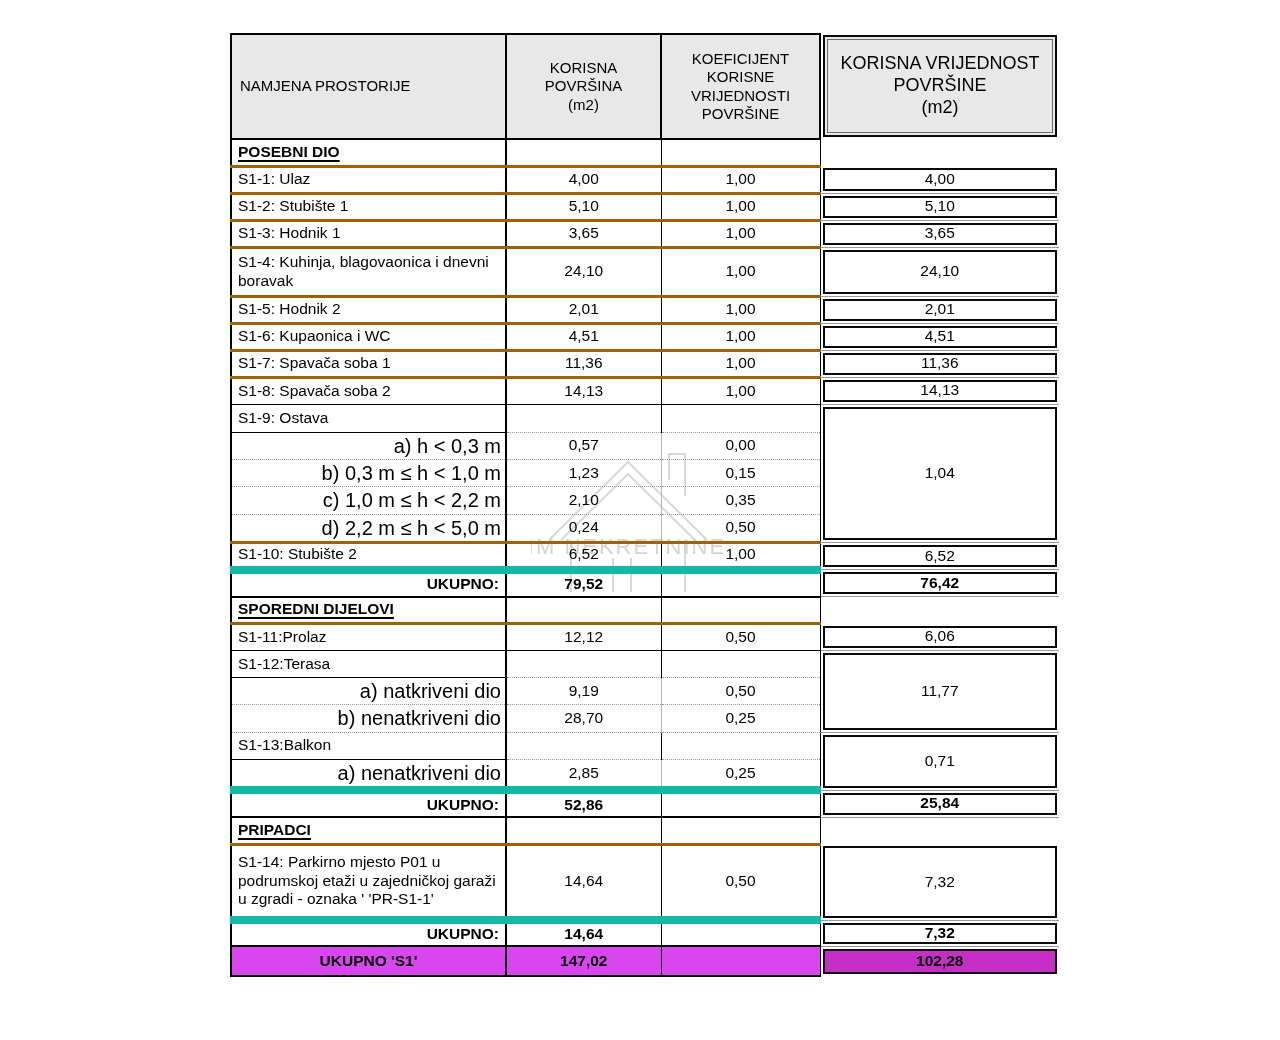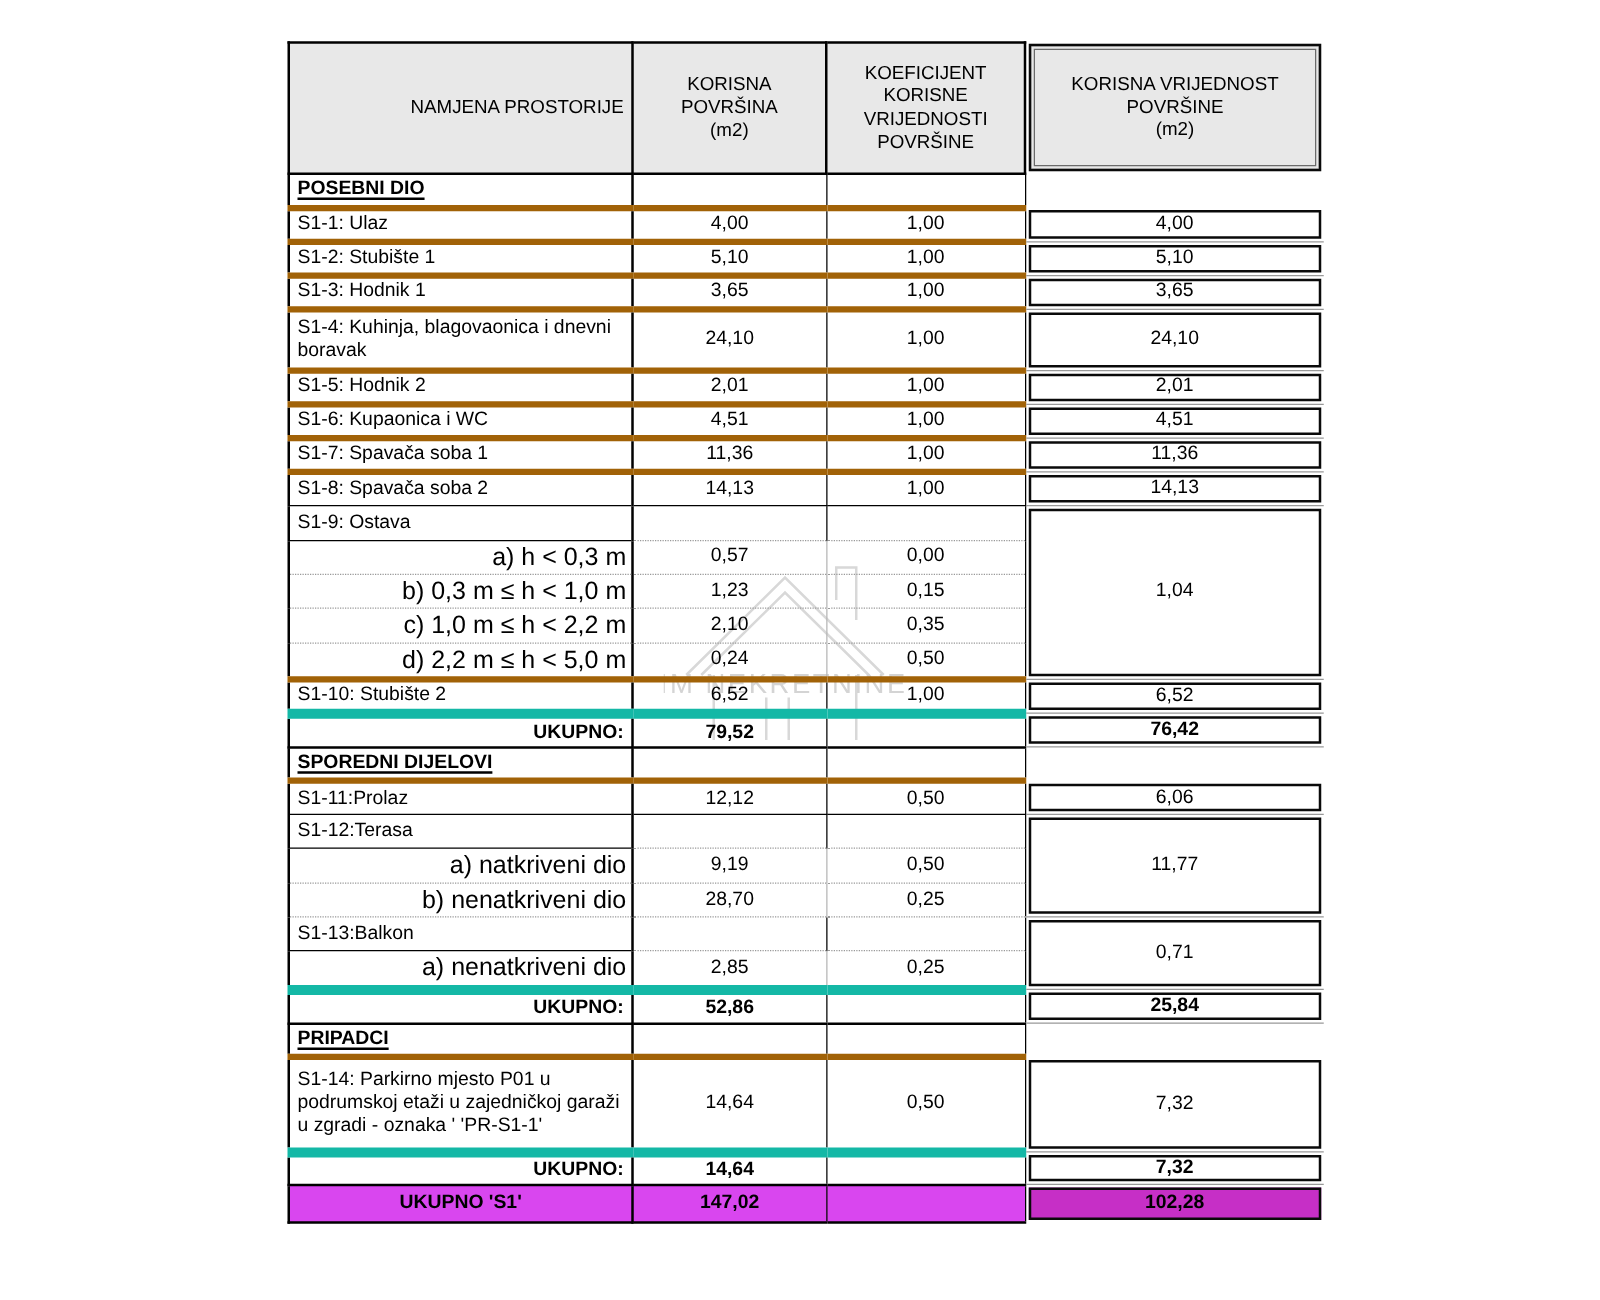--- a/index.html
+++ b/index.html
@@ -26,31 +26,31 @@
   .vbox{
     position:absolute;left:2px;right:2px;top:2px;bottom:2px;
     border:2px solid #0a0a0a;display:flex;align-items:center;justify-content:center;
     font-size:15.5px;background:transparent;
   }
   .vbox.b{font-weight:bold;}
   
   tr.head{height:105px;}
   tr.head td{background:#e8e8e8;border:2px solid #000;font-size:15px;
     white-space:pre-line;text-align:center;vertical-align:middle;}
-  tr.head td.h1{text-align:right;padding-left:8px;white-space:normal;}
+  tr.head td.h1{text-align:left;padding-left:8px;white-space:normal;}
   tr.head td.h4{background:transparent;border:none;position:relative;padding:0;}
   .hbox{
     position:absolute;left:2px;right:2px;top:1px;bottom:2px;
     background:#e8e8e8;border:2px solid #0a0a0a;
     box-shadow:inset 0 0 0 2px #e8e8e8, inset 0 0 0 3px #6a6a6a;
     display:flex;align-items:center;justify-content:center;
-    white-space:pre-line;text-align:center;font-size:15px;
+    white-space:pre-line;text-align:center;font-size:18px;
   }
   
-  tr.item td.c1,tr.item td.c2,tr.item td.c3{border-top:5px solid #a16207;}
+  tr.item td.c1,tr.item td.c2,tr.item td.c3{border-top:3px solid #a16207;}
   tr.sec td.c1{font-weight:bold;text-decoration:underline;text-decoration-thickness:2px;text-underline-offset:3px;}
   tr.glabel td.c1{border-bottom:1px solid #000;}
   tr.glabel td.c2,tr.glabel td.c3{border-bottom:1px dotted #999;}
   tr.sub td.c1{border-bottom:1px dotted #999;text-align:right;font-size:20px;padding-right:4px;}
   tr.sub td.c2,tr.sub td.c3{border-bottom:1px dotted #999;}
   tr.sub td.c2{border-right:1px solid #b5b5b5;}
   tr.total td.c1,tr.total td.c2,tr.total td.c3{
     border-top:8px solid #14b8a6;border-bottom:2px solid #000;font-weight:bold;}
   tr.total td.c1{text-align:right;}
   tr.grand td.c1,tr.grand td.c2,tr.grand td.c3{

